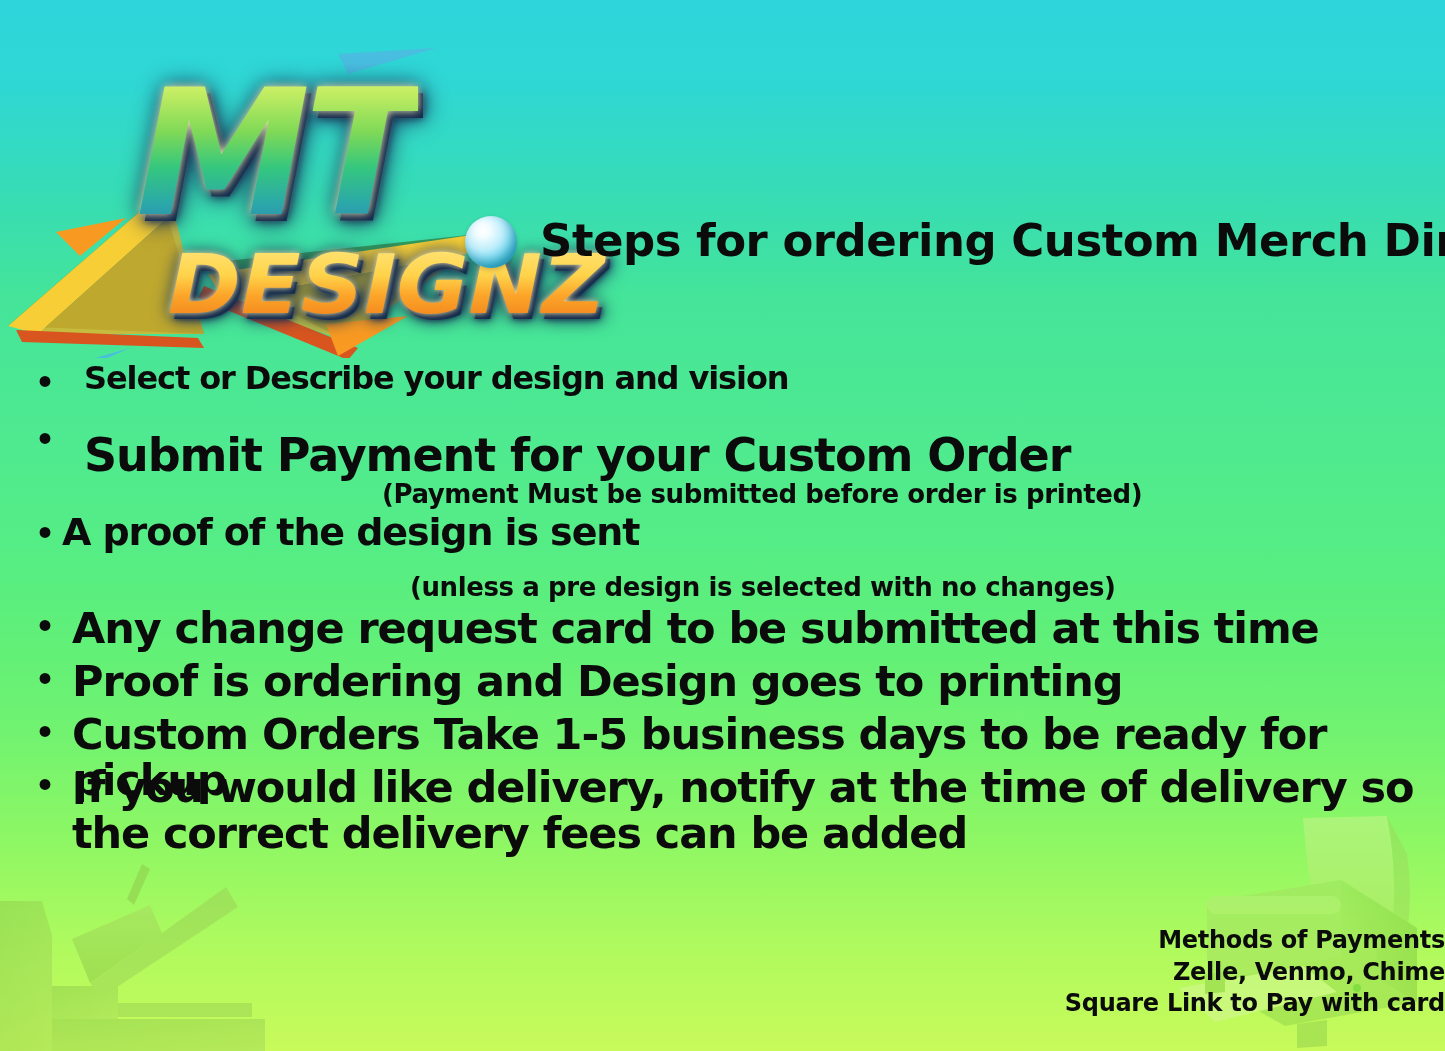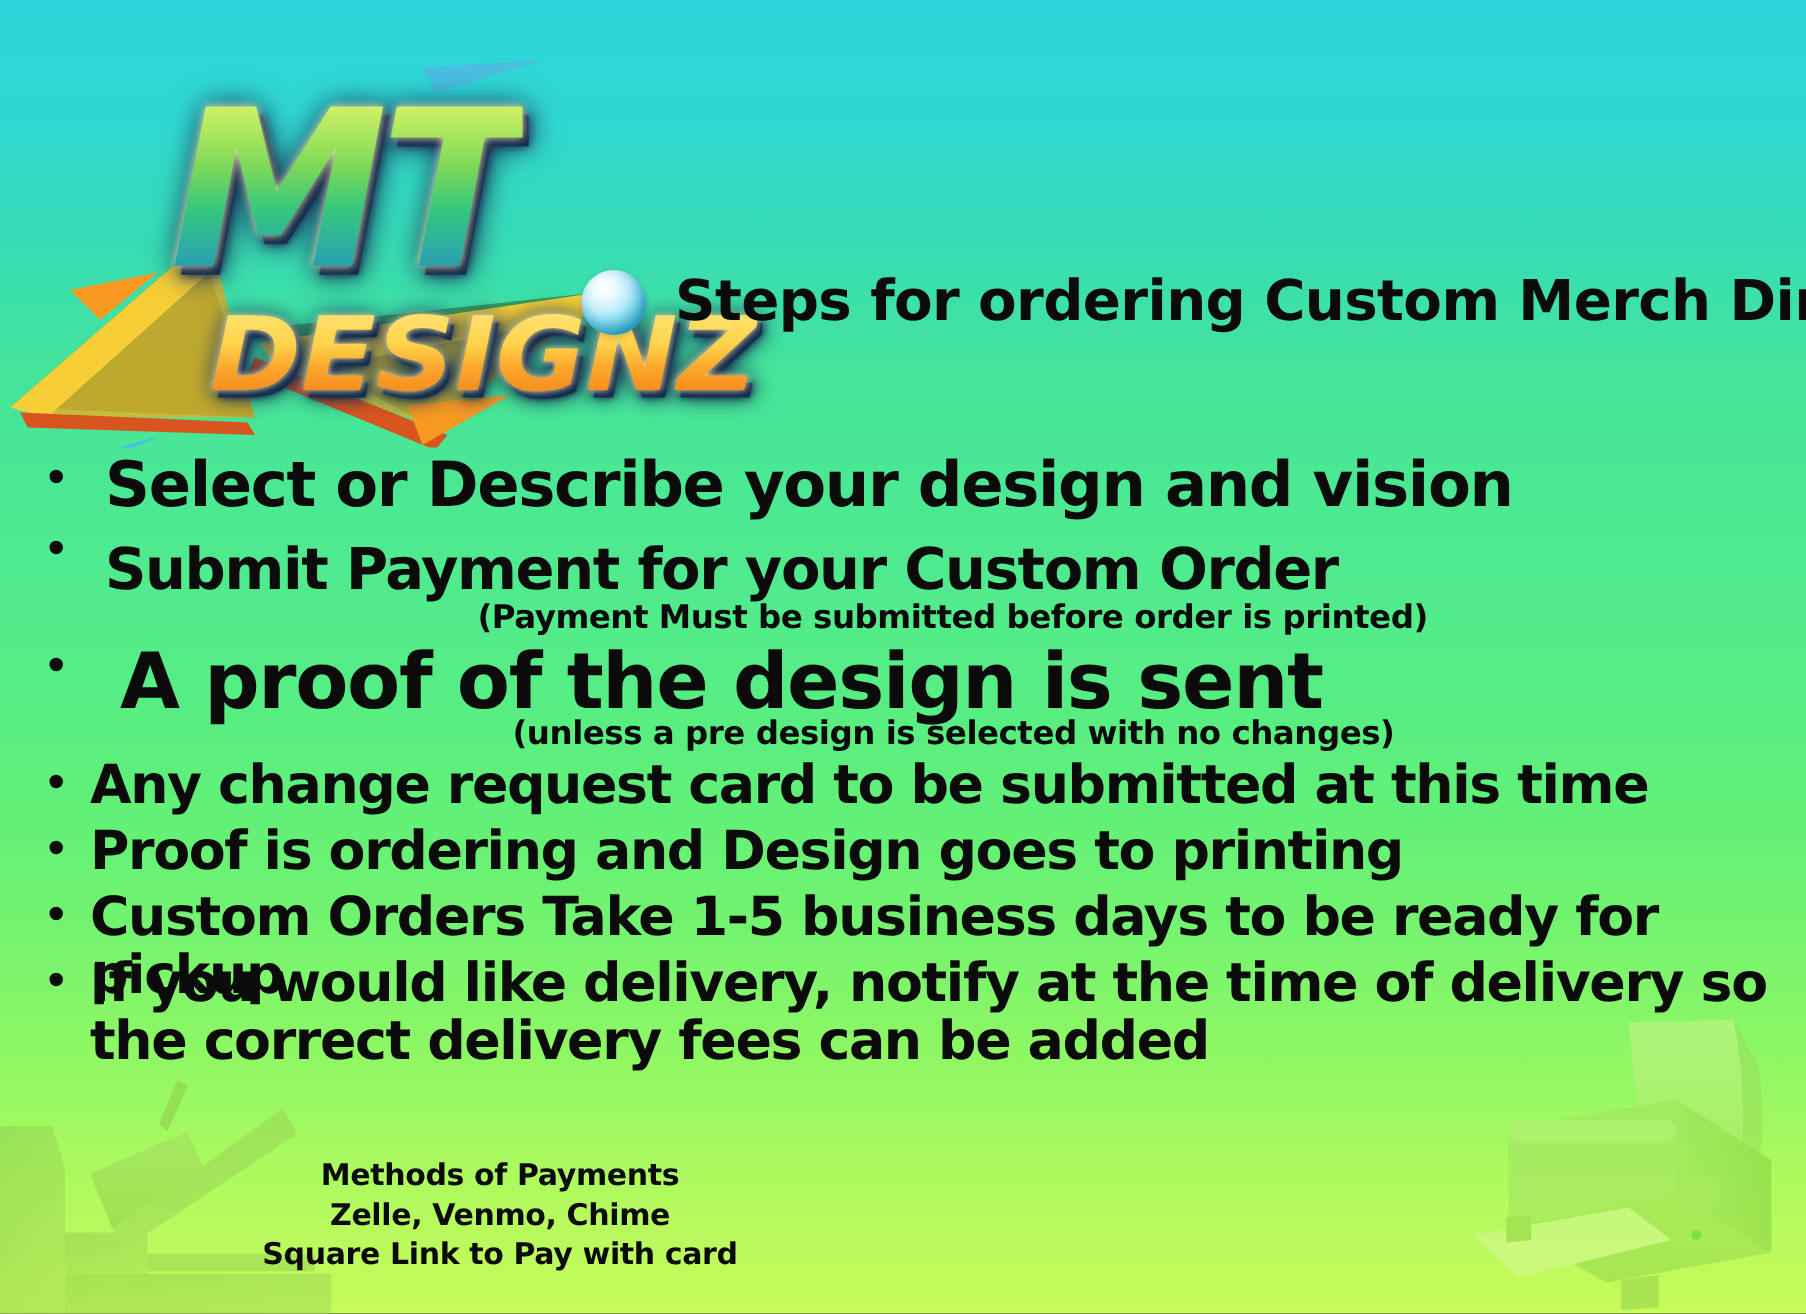--- a/index.html
+++ b/index.html
@@ -147,23 +147,23 @@
     font-size: 40px;
     line-height: 1;
   }
   .step {
     font-family: "DejaVu Sans", sans-serif;
     font-weight: bold;
     color: #0b0b0b;
     letter-spacing: -1.1px;
     line-height: 1.08;
   }
-  .s1 { font-size: 50px; margin-left: 22px; }
+  .s1 { font-size: 32px; margin-left: 22px; }
   .s2 { font-size: 46px; margin-left: 22px; margin-top: 13px; }
-  .s3 { font-size: 62px; margin-left: 34px; }
+  .s3 { font-size: 38px; }
   .s4 { font-size: 43px; margin-left: 10px; }
   .s5 { font-size: 43px; margin-left: 10px; }
   .s6 { font-size: 43px; margin-left: 10px; }
   .s7 { font-size: 43px; margin-left: 10px; max-width: 1390px; }
 
   .note {
     font-family: "DejaVu Sans", sans-serif;
     font-weight: bold;
     font-size: 26px;
     color: #0b0b0b;
@@ -180,21 +180,21 @@
   .r5 { position: absolute; left: 28px; top: 303px; }
   .r6 { position: absolute; left: 28px; top: 356px; }
   .r7 { position: absolute; left: 28px; top: 409px; }
 
   
   #payments {
     position: absolute;
     left: 10px;
     right: 0;
     top: 925px;
-    text-align: center;
+    text-align: right;
   }
   #payments div {
     font-family: "DejaVu Sans", sans-serif;
     font-weight: bold;
     font-size: 24px;
     color: #0b0b0b;
     letter-spacing: -0.3px;
     line-height: 1.32;
     margin-left: -655px;
   }

